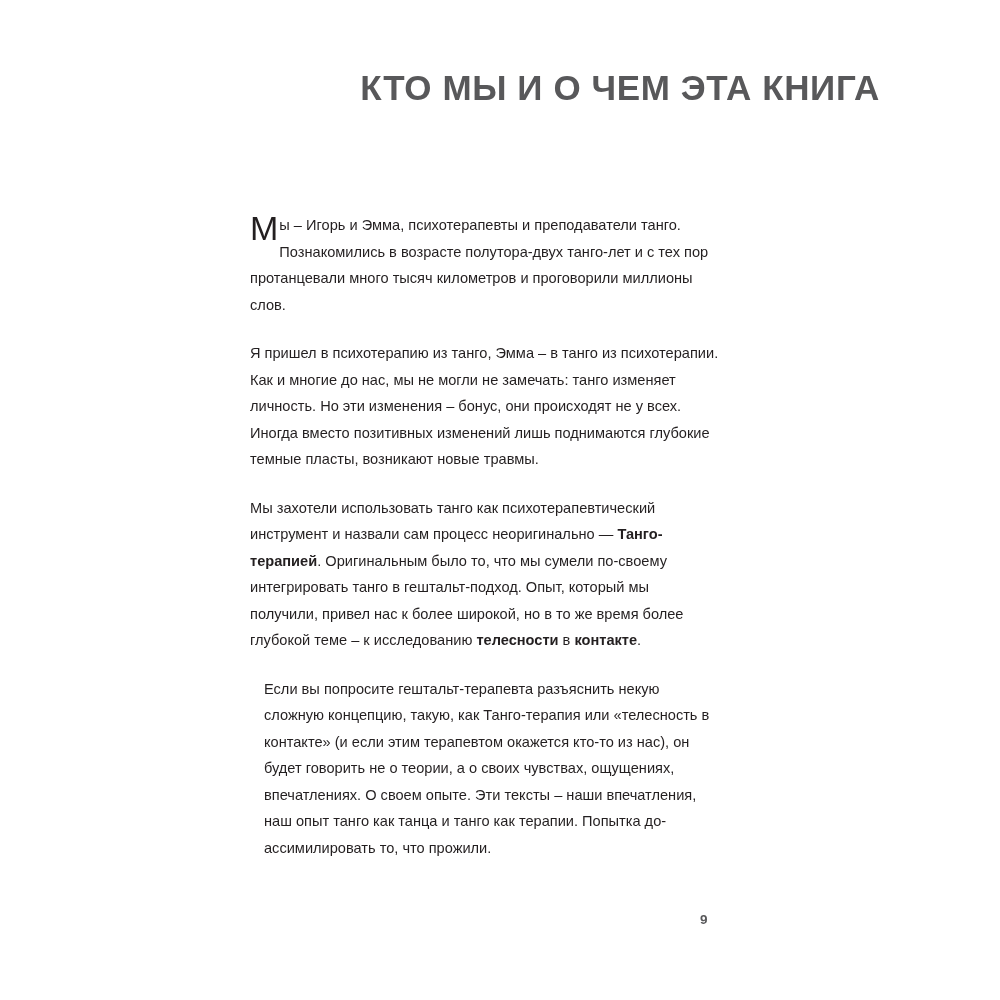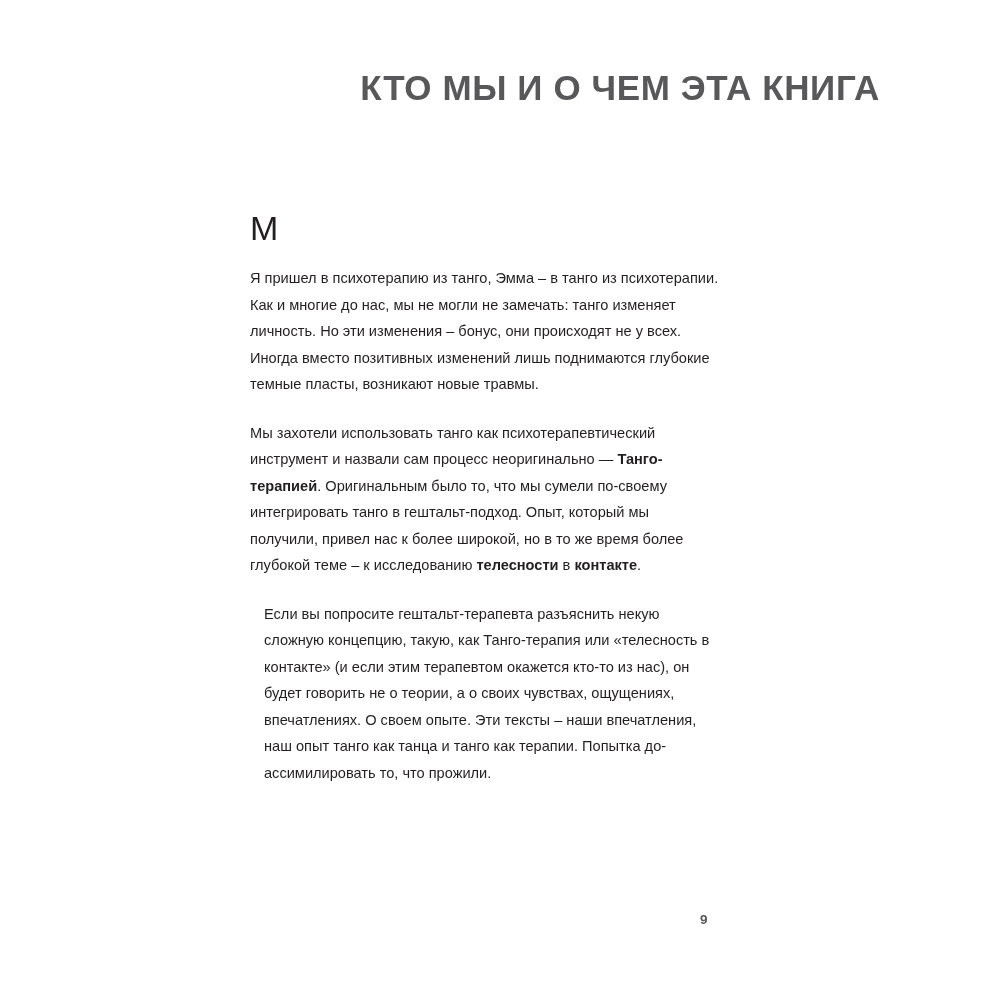--- a/index.html
+++ b/index.html
@@ -78,21 +78,21 @@
 </style>
 </head>
 <body>
 
 <div class="page">
 
   <div class="chapter-title">Кто мы и о чем эта книга</div>
 
   <div class="body-col">
 
-    <p class="para first-para"><span class="dropcap">М</span></p>
+    <p class="para first-para"><span class="dropcap">М</span><span>ы – Игорь и Эмма, психотерапевты и преподаватели танго. Познакомились в возрасте полутора-двух танго-лет и с тех пор протанцевали много тысяч километров и проговорили миллионы слов.</span></p>
 
     <p class="para">Я пришел в психотерапию из танго, Эмма – в танго из психотерапии. Как и многие до нас, мы не могли не замечать: танго изменяет личность. Но эти изменения – бонус, они происходят не у всех. Иногда вместо позитивных изменений лишь поднимаются глубокие темные пласты, возникают новые травмы.</p>
 
     <p class="para"><span>Мы захотели использовать танго как психотерапевтический инструмент и назвали сам процесс неоригинально — </span><b>Танго-терапией</b><span>. Оригинальным было то, что мы сумели по-своему интегрировать танго в гештальт-подход. Опыт, который мы получили, привел нас к более широкой, но в то же время более глубокой теме – к исследованию </span><b>телесности</b><span> в </span><b>контакте</b><span>.</span></p>
 
     <p class="para">Если вы попросите гештальт-терапевта разъяснить некую сложную концепцию, такую, как Танго-терапия или «телесность в контакте» (и если этим терапевтом окажется кто-то из нас), он будет говорить не о теории, а о своих чувствах, ощущениях, впечатлениях. О своем опыте. Эти тексты – наши впечатления, наш опыт танго как танца и танго как терапии. Попытка до-ассимилировать то, что прожили.</p>
 
   </div>
 
   <div class="page-number">9</div>

